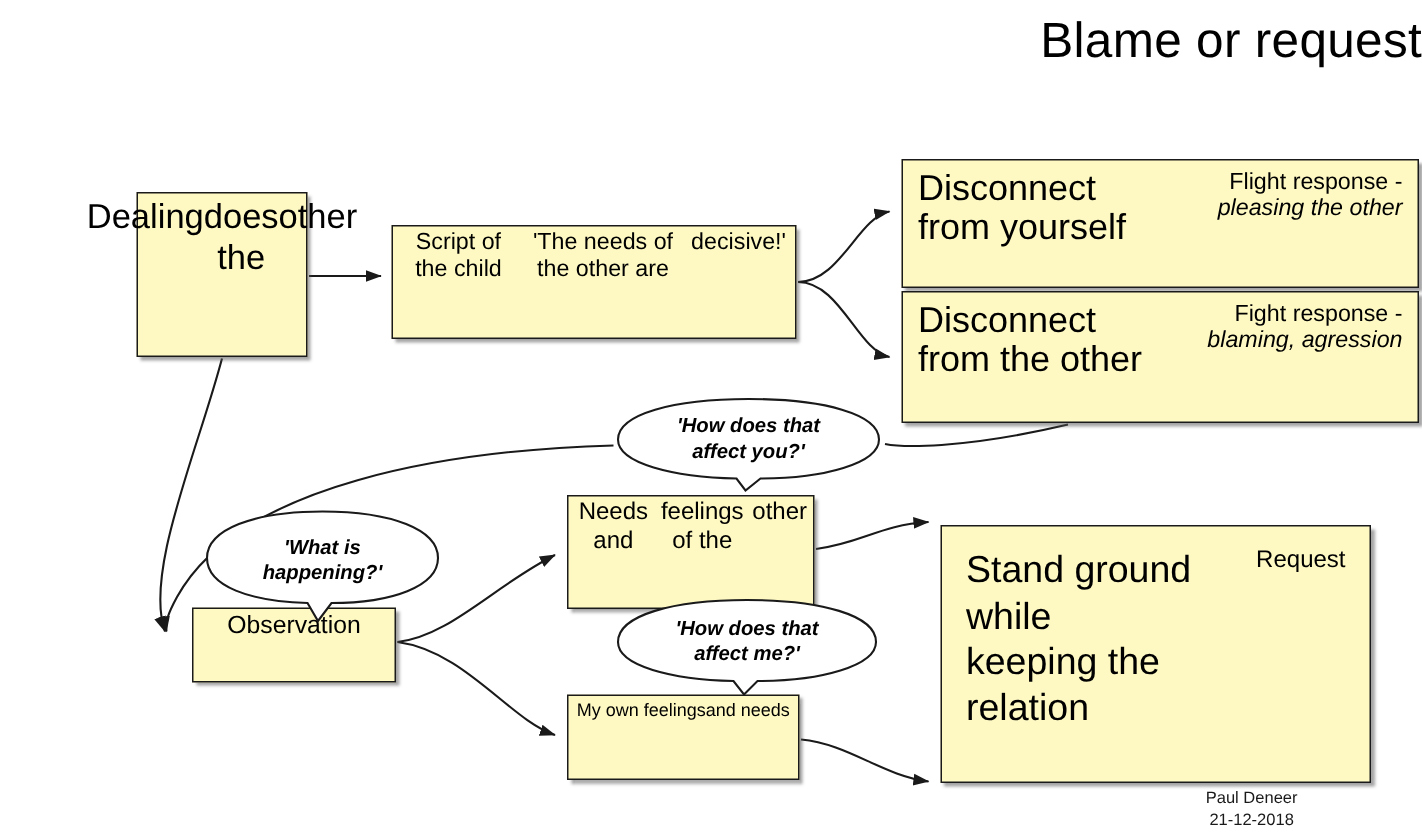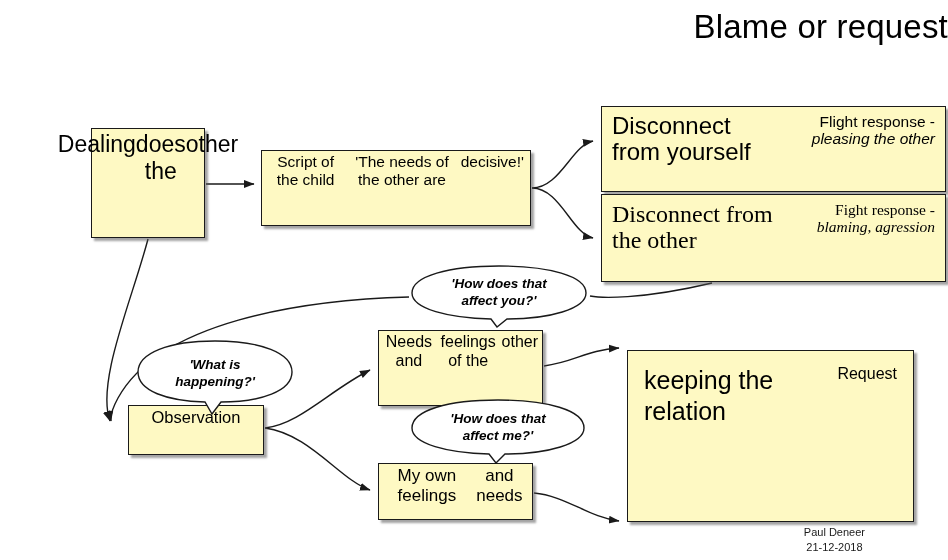--- a/index.html
+++ b/index.html
@@ -77,21 +77,20 @@
 
   #node-disc-self {
     left: 601px; top: 106px; width: 345px; height: 86px;
     padding: 6px 10px 4px 10px;
     justify-content: space-between;
   }
   #node-disc-other {
     left: 601px; top: 194px; width: 345px; height: 88px;
     padding: 6px 10px 6px 10px;
     justify-content: space-between;
-    font-family: Liberation Serif, serif;
   }
   .disc-head {
     font-size: 24px;
     text-align: left;
     line-height: 1.1;
   }
   .disc-sub {
     font-size: 15.5px;
     text-align: right;
     line-height: 1.1;
@@ -103,21 +102,21 @@
     font-size: 16px;
     padding: 2px 4px;
   }
   #node-observation {
     left: 128px; top: 405px; width: 136px; height: 50px;
     font-size: 16.5px;
     padding: 2px 4px;
   }
   #node-myown {
     left: 378px; top: 463px; width: 155px; height: 57px;
-    font-size: 17px;
+    font-size: 12px;
     padding: 2px 4px;
   }
 
   #node-stand {
     left: 627px; top: 350px; width: 287px; height: 172px;
     padding: 14px 16px 12px 16px;
     justify-content: flex-start;
   }
   #node-stand .small-top {
     font-size: 16px;
@@ -246,20 +245,21 @@
     <div class="line">Observation</div>
   </div>
 
   <div class="node" id="node-myown">
     <div class="line">My own feelings</div>
     <div class="line">and needs</div>
   </div>
 
   <div class="node" id="node-stand">
     <div class="big">
+      <div>Stand ground while</div>
       <div>keeping the relation</div>
     </div>
     <div class="small-bot">Request</div>
   </div>
 
   <div class="callout" id="callout-affect-you">
     <svg class="bubble-svg" viewBox="0 0 180 64" preserveAspectRatio="none" xmlns="http://www.w3.org/2000/svg">
       <path d="M90,2 C140,2 177,12 177,29 C177,45 140,55 98,55 L88,63 L82,55 C40,54 3,45 3,29 C3,12 40,2 90,2 Z" fill="#ffffff" stroke="#1a1a1a" stroke-width="1.4"></path>
     </svg>
     <div class="ctext">

